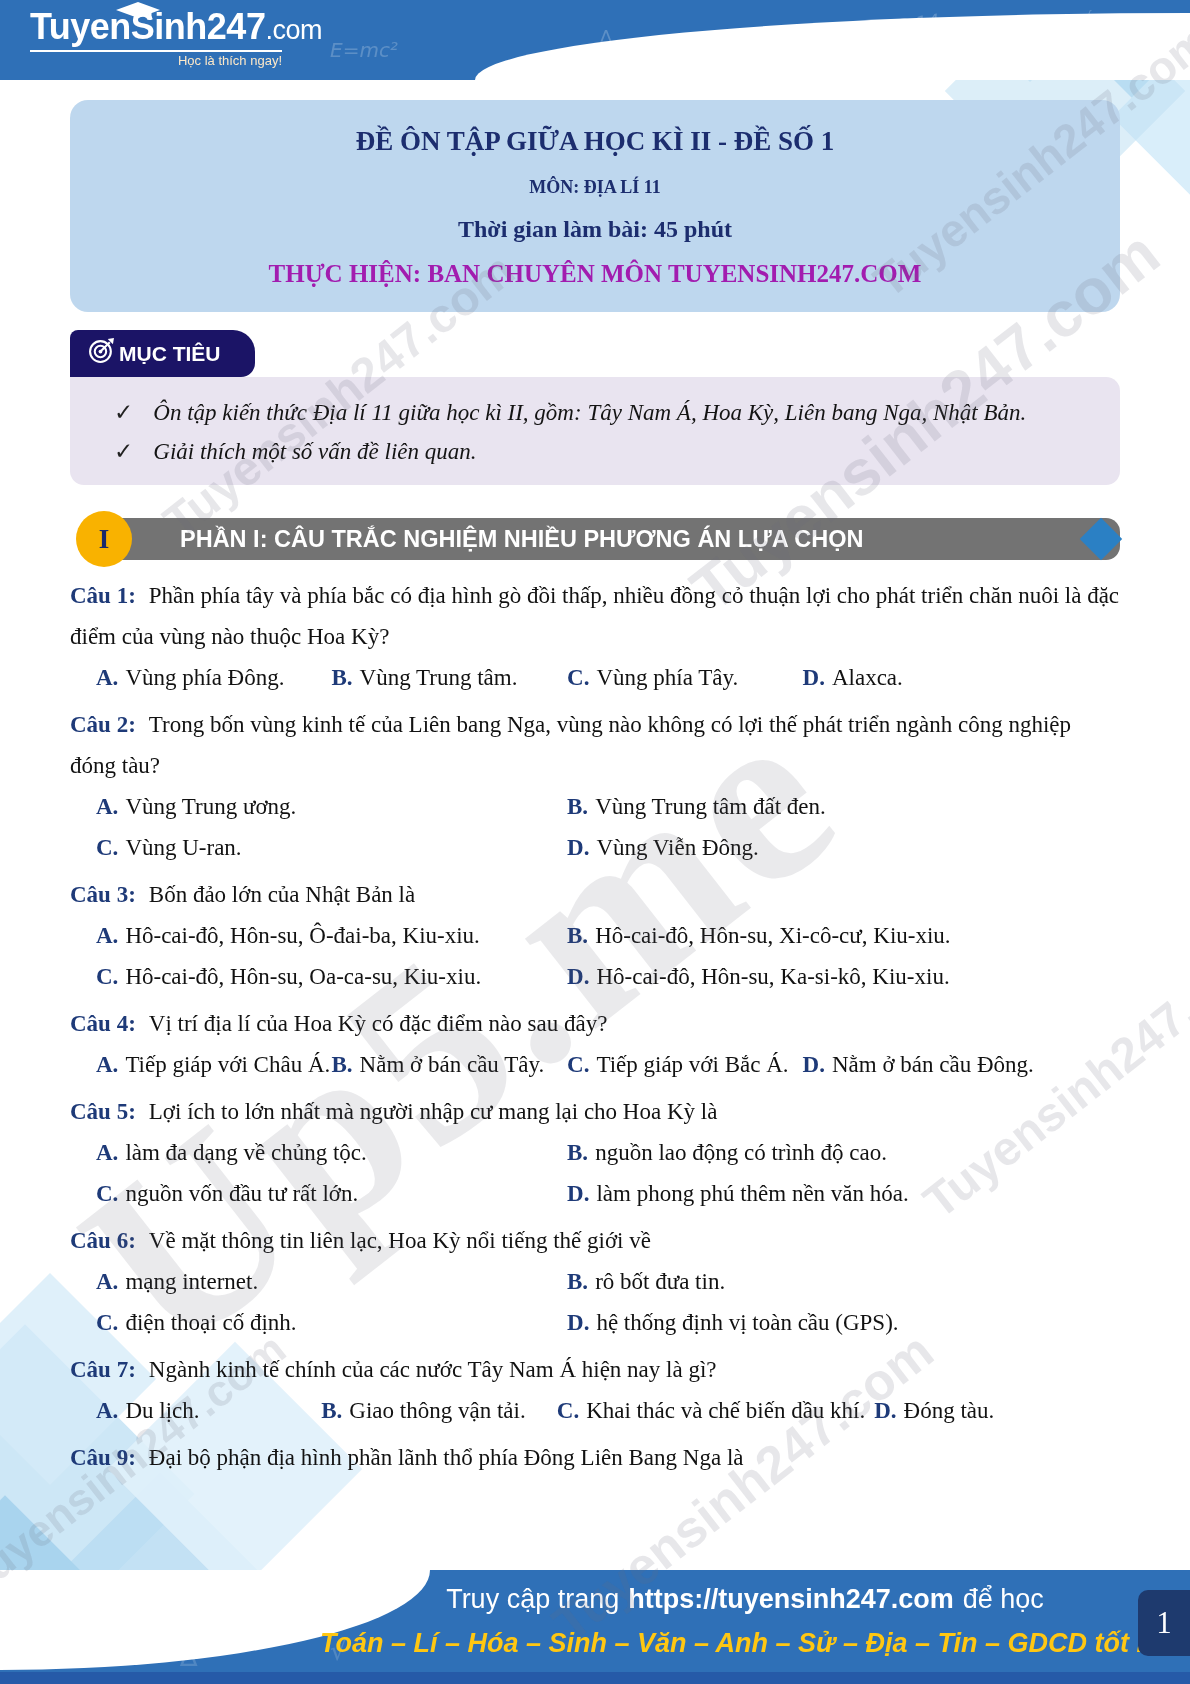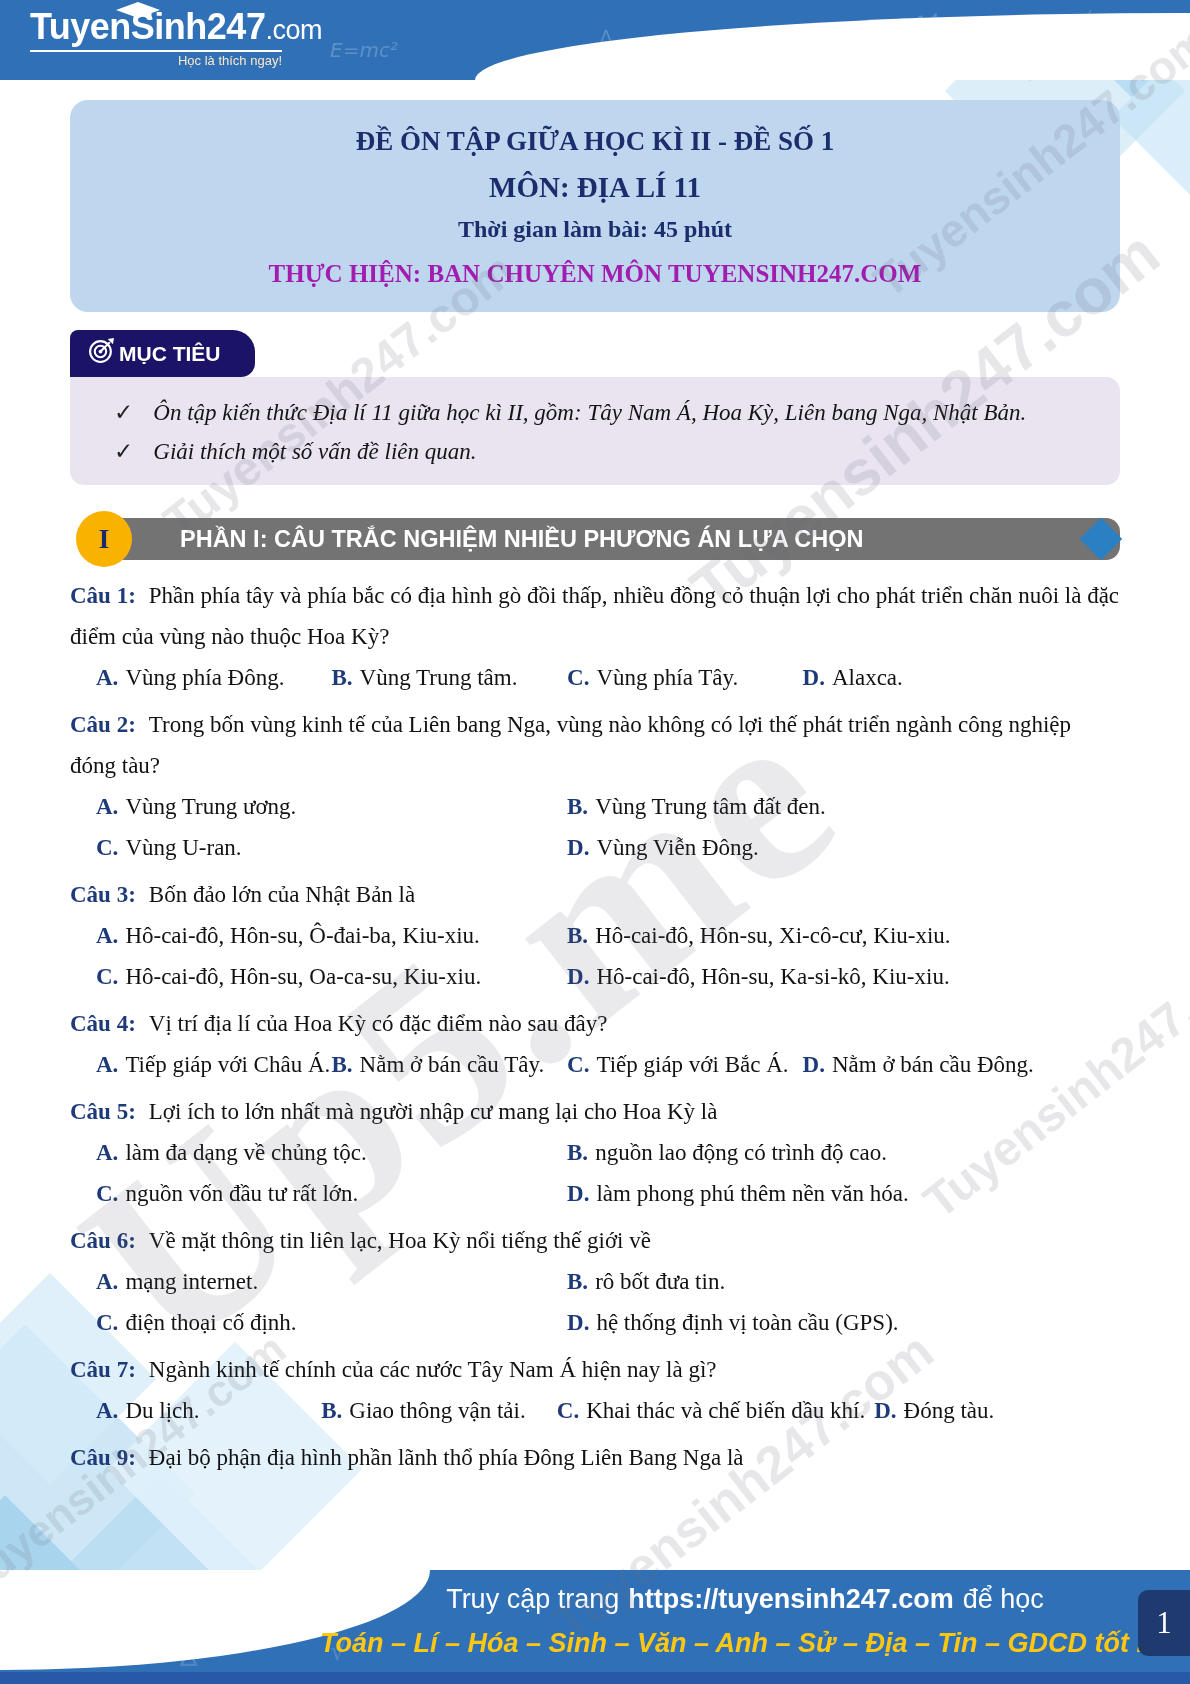--- a/index.html
+++ b/index.html
@@ -40,21 +40,21 @@
   .do2 { left:600px; top:26px; font-size:18px; }
   .do3 { left:870px; top:14px; font-size:19px; transform:rotate(-8deg); }
   .do4 { left:1080px; top:8px;  font-size:18px; }
 
   
   .page-content { position:relative; z-index:2; padding:100px 70px 0; }
 
   .title-box { background:#bed7ee; border-radius:18px; text-align:center;
                padding:26px 20px 24px; color:#1c2d6e; font-weight:bold; }
   .t1 { font-size:27px; line-height:30px; }
-  .t2 { font-size:29px; line-height:28px; margin-top:17px; }
+  .t2 { font-size:18px; line-height:28px; margin-top:17px; }
   .t3 { font-size:24px; line-height:27px; margin-top:15px; }
   .t4 { font-size:25px; line-height:28px; margin-top:17px; color:#a21caf; }
 
   .objective-label { margin-top:18px; width:fit-content; display:flex; align-items:center; gap:4px;
                      background:#1b1466; color:#fff; font-family:"Liberation Sans",sans-serif;
                      font-weight:bold; font-size:21px; line-height:26px;
                      padding:7px 34px 7px 18px; border-radius:8px 22px 14px 0; }
   .objective-box { background:#e9e4f0; border-radius:0 14px 14px 14px;
                    padding:16px 30px 14px 44px; }
   .obj-item { font-style:italic; font-size:23px; line-height:39px; color:#141414; }

